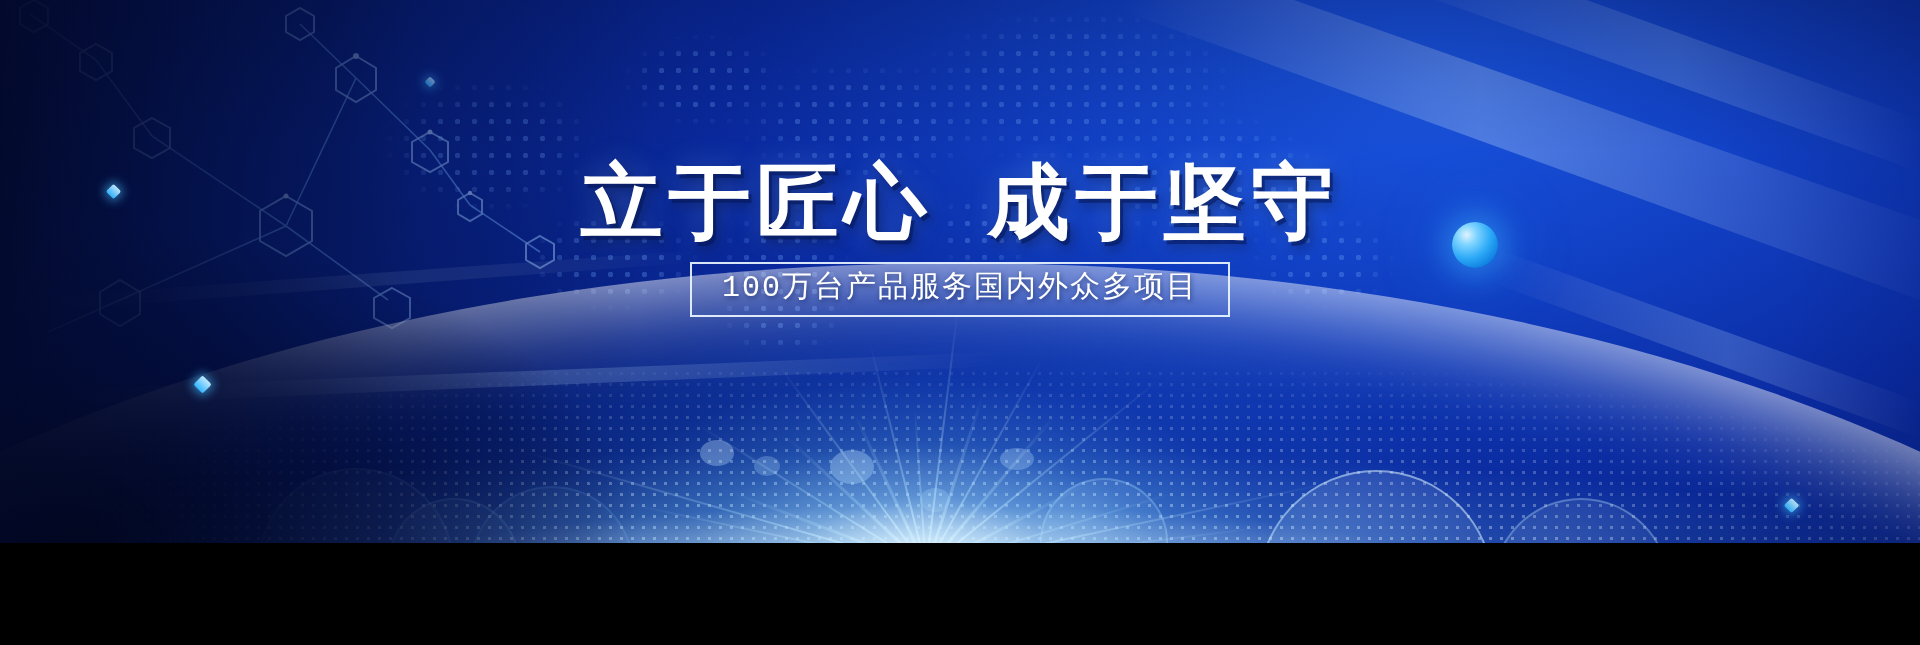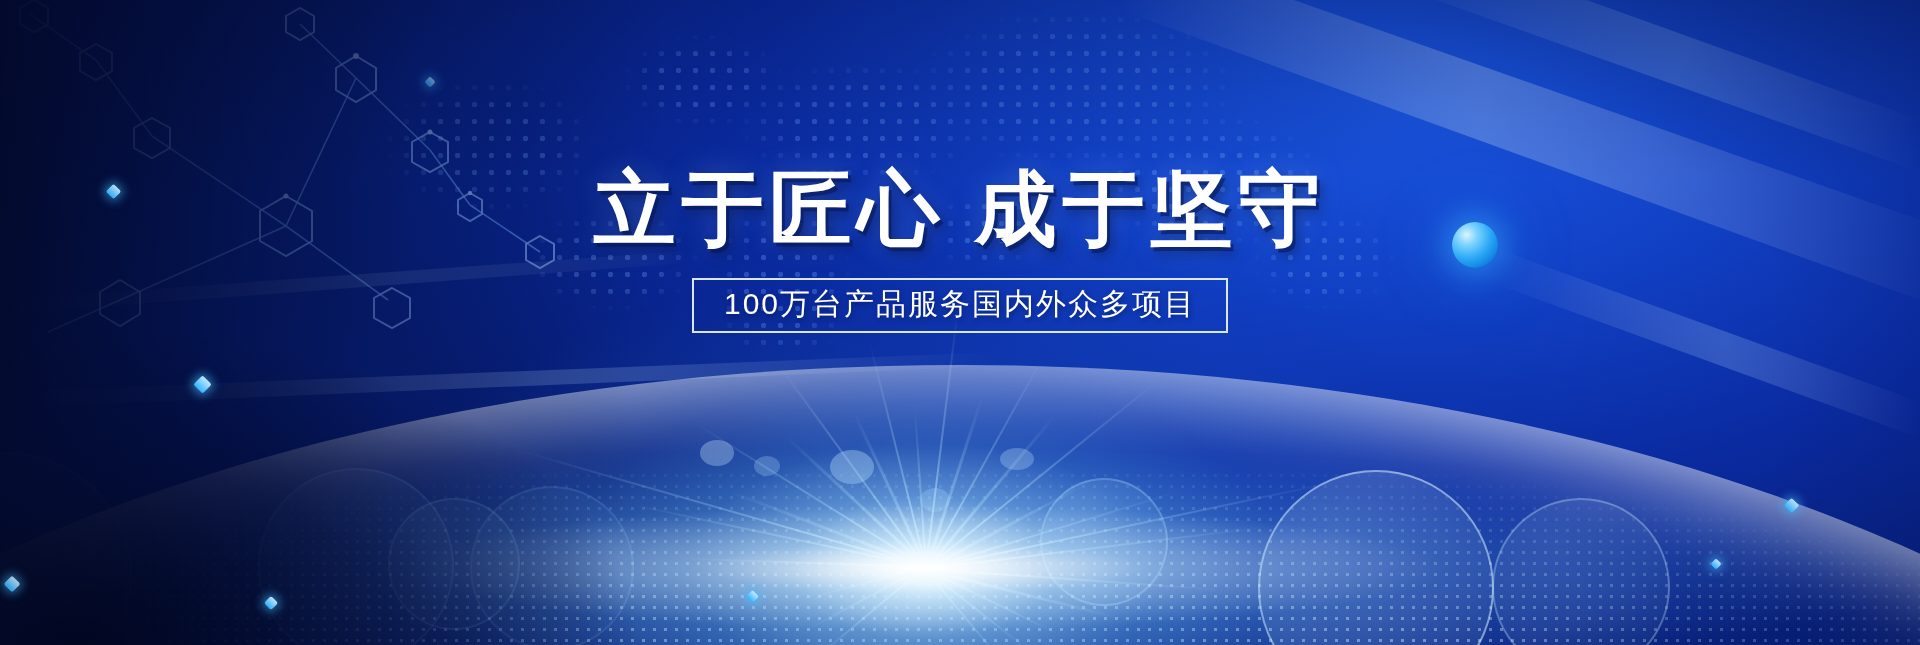--- a/index.html
+++ b/index.html
@@ -5,23 +5,24 @@
 <style>
   * { margin:0; padding:0; box-sizing:border-box; }
   html,body { background:#000; }
   body {
     font-family:"Liberation Sans","DejaVu Sans",sans-serif;
   }
 
   #banner {
     position:relative;
     width:1920px;
-    height:645px;
+    height:543px;
     overflow:hidden;
     background:#be185d;
+    font-family:Liberation Mono, monospace;
   }
 
   
   .layer { position:absolute; inset:0; pointer-events:none; }
 
   .bg-base {
     background:
       radial-gradient(ellipse 1100px 620px at 74% 16%, #1a55e0 0%, #1140c4 32%, #0a2aa0 62%, #061c72 100%),
       linear-gradient(100deg, #030f42 0%, #061d63 16%, #0a2aa0 40%, #1140c4 64%, #1348cf 86%, #0d3093 100%);
   }
@@ -141,21 +142,21 @@
     letter-spacing:6px;
     color:#ffffff;
     white-space:nowrap;
     line-height:1;
     text-shadow:
       3px 4px 0 rgba(6,22,84,.55),
       5px 7px 12px rgba(3,14,60,.45),
       0 0 28px rgba(140,200,255,.30);
   }
   .sub-box {
-    margin-top:28px;
+    margin-top:12px;
     border:2px solid rgba(236,246,255,.92);
     padding:9px 30px 12px;
     line-height:1;
   }
   .sub-box .sub-text {
     font-size:30px;
     letter-spacing:2px;
     color:#ffffff;
     white-space:nowrap;
     text-shadow:1px 2px 5px rgba(4,18,70,.55);

